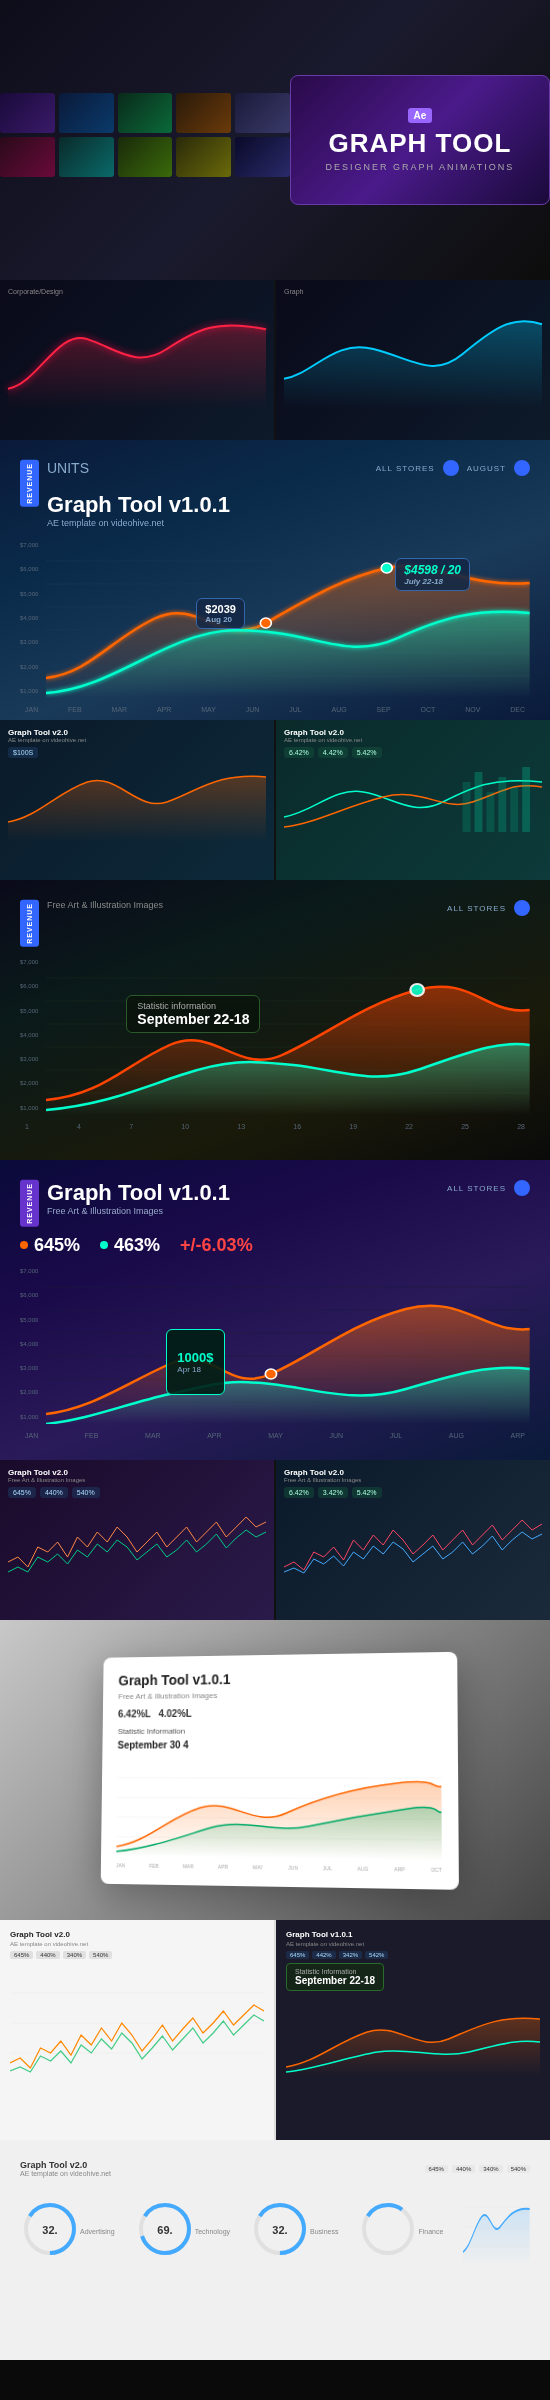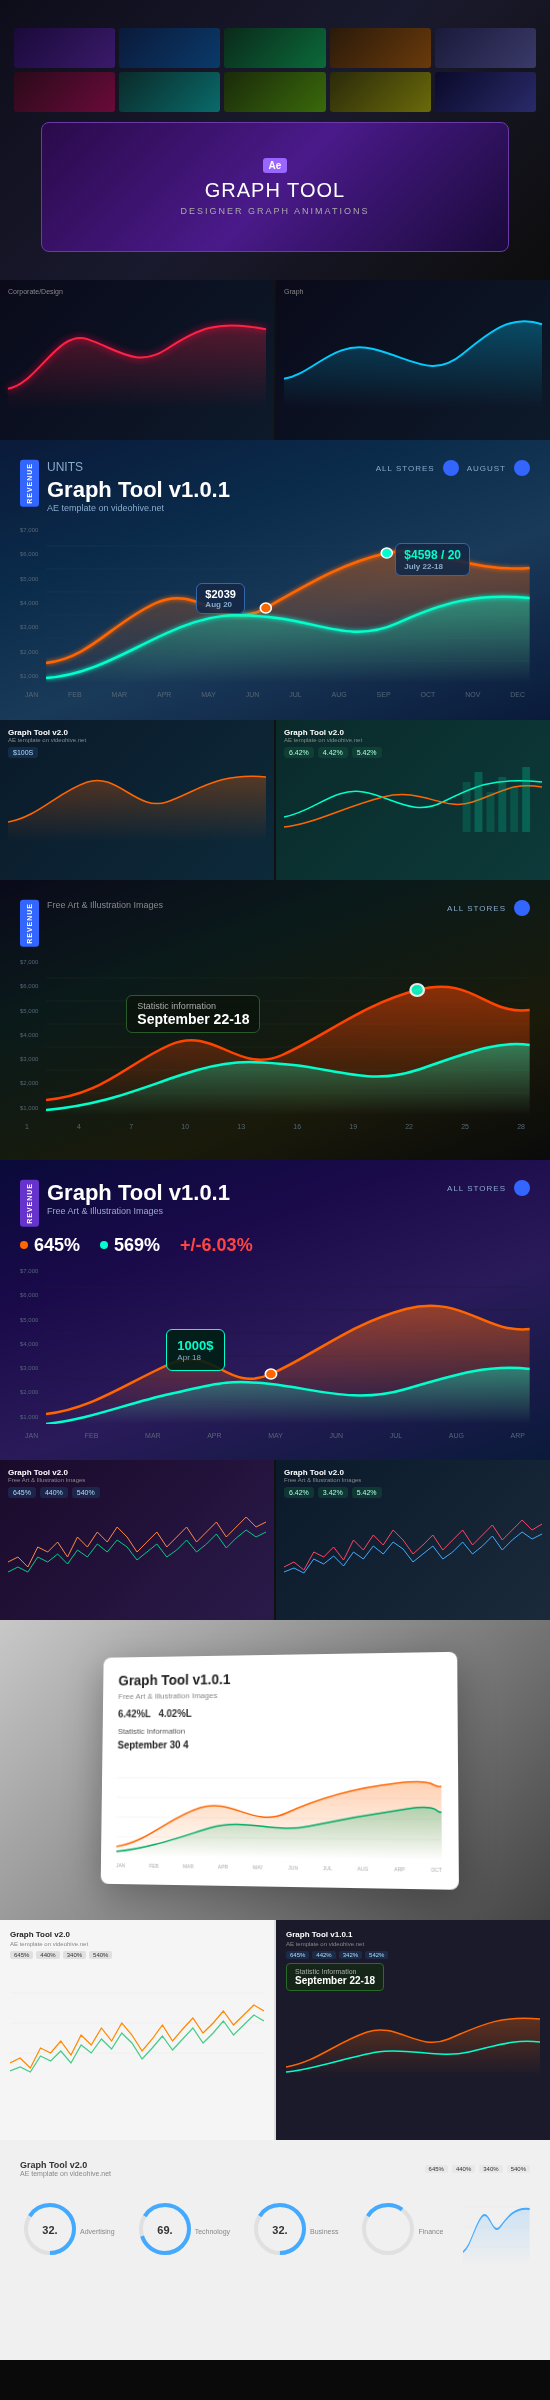--- a/index.html
+++ b/index.html
@@ -14,21 +14,21 @@
       width: 550px;
       position: relative;
       overflow: hidden;
     }
 
     
     .section-1 {
       height: 280px;
       background: linear-gradient(135deg, #0d0d1a 0%, #1a1a2e 50%, #0d0d0d 100%);
       display: flex;
-      flex-direction: column;
+      flex-direction: row;
       align-items: center;
       justify-content: center;
     }
     .thumb-grid {
       display: grid;
       grid-template-columns: repeat(5, 1fr);
       gap: 4px;
       width: 95%;
       margin-bottom: 10px;
     }
@@ -52,22 +52,22 @@
     .ae-badge {
       background: #9966ff;
       color: white;
       font-size: 10px;
       font-weight: bold;
       padding: 2px 6px;
       border-radius: 3px;
       margin-bottom: 6px;
     }
     .hero-main-title {
-      font-size: 20px;
-      font-weight: 400;
+      font-size: 26px;
+      font-weight: 700;
       color: white;
       text-align: center;
       line-height: 1.1;
       text-transform: uppercase;
       letter-spacing: 1px;
     }
     .hero-subtitle {
       font-size: 9px;
       color: #aaa;
       letter-spacing: 2px;
@@ -172,20 +172,21 @@
       left: 150px;
       font-size: 11px;
       font-weight: bold;
     }
     .callout-2 {
       top: 20px;
       right: 60px;
       font-size: 12px;
       font-weight: bold;
       color: #00ffcc;
+      font-style: italic;
     }
     .callout-date {
       font-size: 8px;
       color: #88aacc;
     }
     .x-axis-labels {
       display: flex;
       justify-content: space-between;
       padding: 0 5px;
       margin-top: 4px;
@@ -460,21 +461,21 @@
       </svg>
     </div>
   </div>
 </section>
 
 <section class="section section-3">
   <div class="graph-header">
     <div class="graph-left-info">
       <div class="revenue-label">REVENUE</div>
       <div class="graph-title-area">
-        <div style="font-size:12px;color:#88aacc;margin-bottom:3px;">UNITS</div>
+        <div style="font-size:14px;color:#88aacc;margin-bottom:16px;">UNITS</div>
         <div class="graph-title">Graph Tool v1.0.1</div>
         <div class="graph-subtitle">AE template on videohive.net</div>
       </div>
     </div>
     <div class="graph-controls">
       <span class="control-label">ALL STORES</span>
       <div class="control-dot"></div>
       <span class="control-label">AUGUST</span>
       <div class="control-dot"></div>
     </div>
@@ -706,21 +707,21 @@
     </div>
   </div>
 
   <div class="pct-row">
     <div class="pct-item">
       <div class="pct-dot" style="background:#ff6600;"></div>
       <span class="pct-val">645%</span>
     </div>
     <div class="pct-item">
       <div class="pct-dot" style="background:#00ffcc;"></div>
-      <span class="pct-val">569%</span>
+      <span class="pct-val">463%</span>
     </div>
     <div class="pct-item">
       <span class="pct-val pct-neg">+/-6.03%</span>
     </div>
   </div>
 
   <div style="display:flex;gap:8px;">
     <div style="display:flex;flex-direction:column;justify-content:space-between;height:160px;padding:4px 0;">
       <span style="font-size:6px;color:#556677;">$7,000</span>
       <span style="font-size:6px;color:#556677;">$6,000</span>
@@ -751,21 +752,21 @@
 
         <path d="M0,150 C40,145 70,120 110,100 S160,130 200,110 S270,60 320,45 S390,70 430,65" fill="none" stroke="#ff6600" stroke-width="2.5"></path>
         <path d="M0,150 C40,145 70,120 110,100 S160,130 200,110 S270,60 320,45 S390,70 430,65 L430,160 L0,160 Z" fill="url(#gGT2O)"></path>
 
         <path d="M0,160 C40,155 70,140 110,130 S160,115 200,120 S275,140 320,125 S395,100 430,105" fill="none" stroke="#00ffcc" stroke-width="2.5"></path>
         <path d="M0,160 C40,155 70,140 110,130 S160,115 200,120 S275,140 320,125 S395,100 430,105 L430,160 L0,160 Z" fill="url(#gGT2C)"></path>
 
         <circle cx="200" cy="110" r="5" fill="#ff6600" stroke="white" stroke-width="1.5"></circle>
       </svg>
       
-      <div style="position:absolute;top:65px;left:120px;background:rgba(0,30,20,0.9);border:1px solid #00ffcc;border-radius:6px;padding:8px 10px;">
+      <div style="position:absolute;top:65px;left:120px;background:rgba(0,30,20,0.9);border:1px solid #00ffcc;border-radius:6px;padding:20px 10px;">
         <div style="font-size:13px;font-weight:bold;color:#00ffcc;">1000$</div>
         <div style="font-size:8px;color:#88aacc;">Apr 18</div>
       </div>
     </div>
   </div>
   <div class="x-axis-labels">
     <span class="x-label">JAN</span>
     <span class="x-label">FEB</span>
     <span class="x-label">MAR</span>
     <span class="x-label">APR</span>

